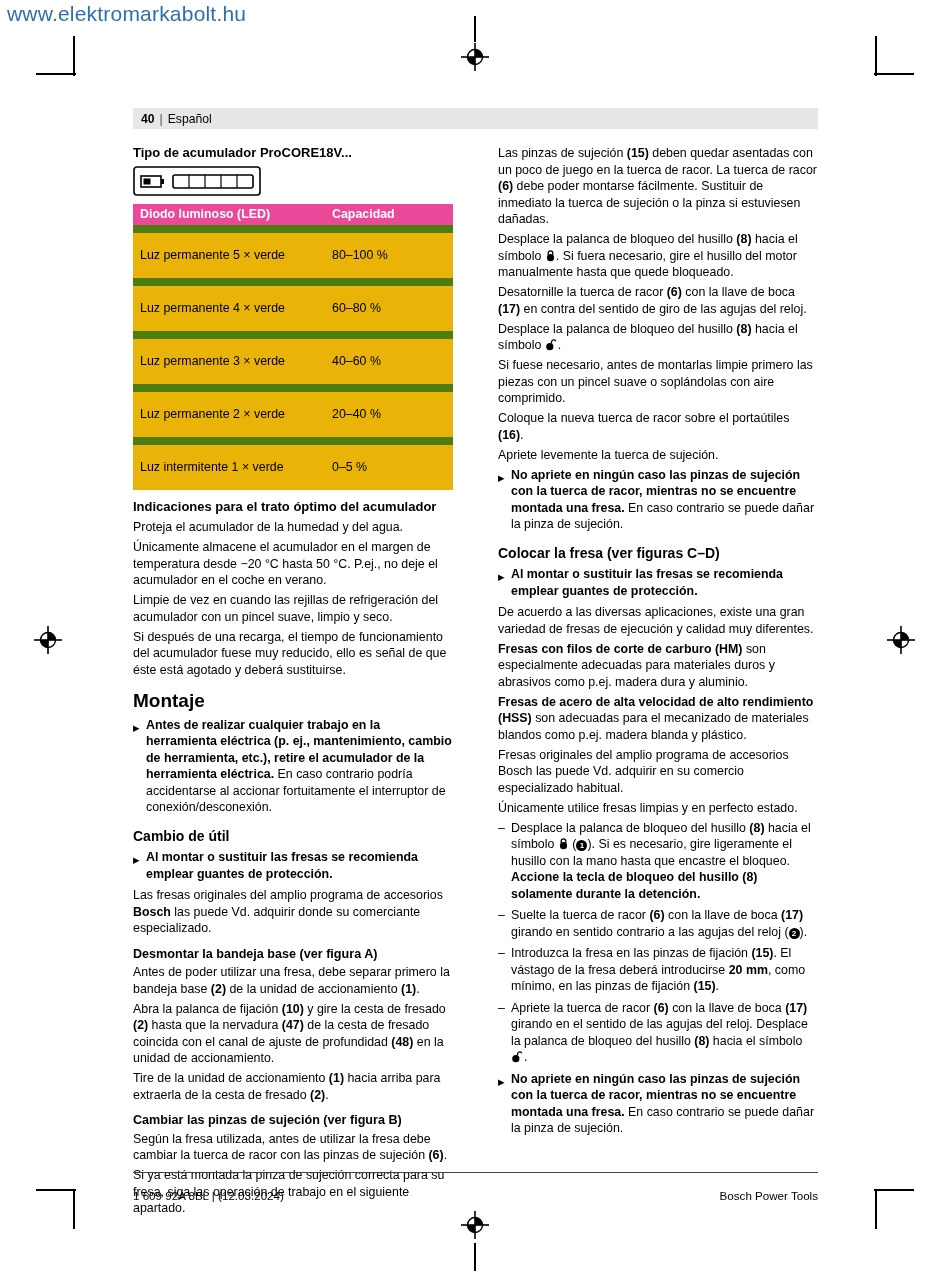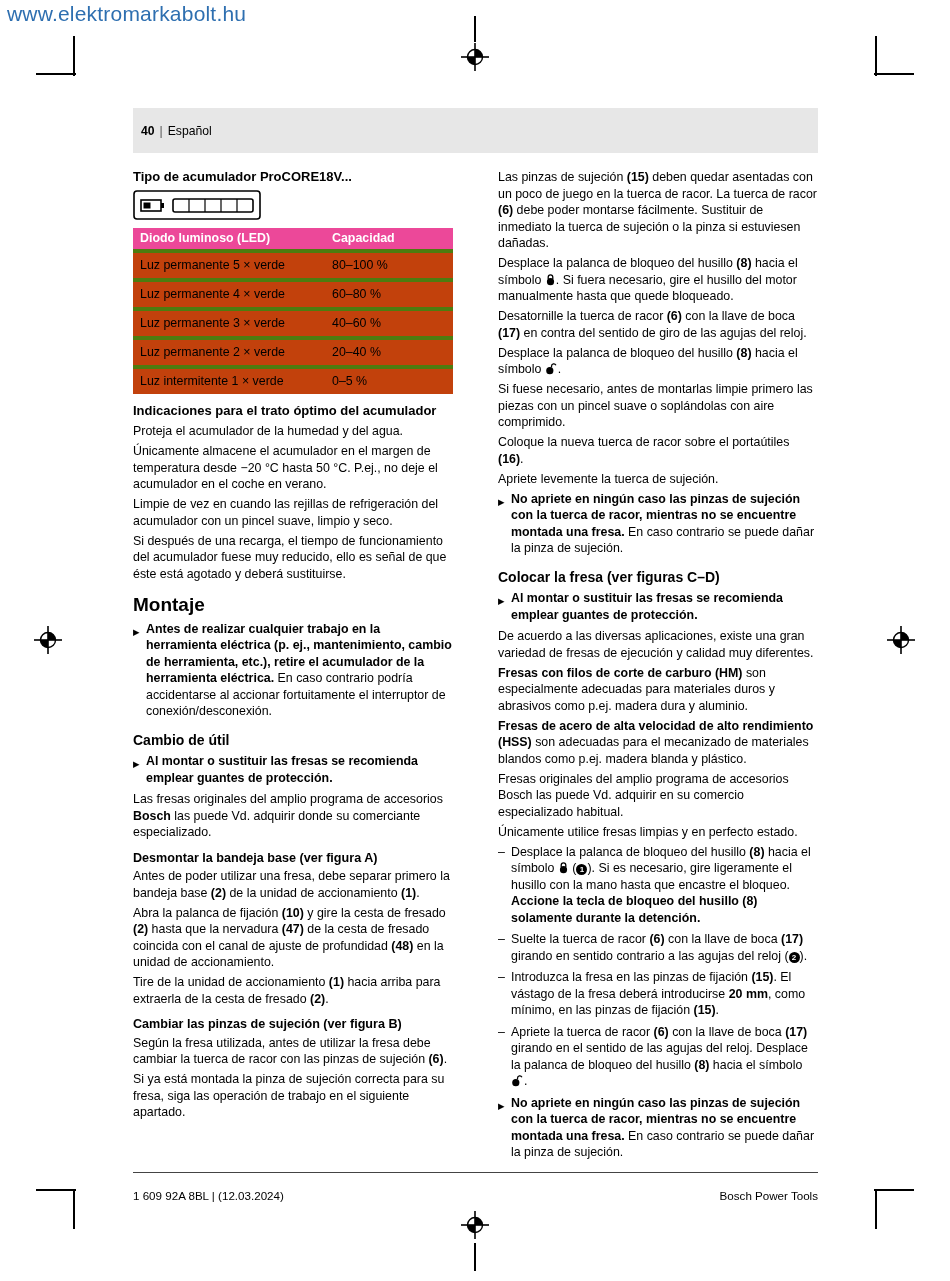--- a/index.html
+++ b/index.html
@@ -5,21 +5,21 @@
   html,body{margin:0;padding:0;background:#fff;}
   body{width:950px;height:1281px;position:relative;font-family:"Liberation Sans",sans-serif;color:#000;overflow:hidden;}
 
   .watermark{position:absolute;left:7px;top:2px;font-size:21px;color:#2e6fb0;letter-spacing:0.2px;}
 
   
   .cm{position:absolute;background:#000;}
   .reg{position:absolute;line-height:0;}
 
   .content{position:absolute;left:133px;top:108px;width:685px;}
-  .header-bar{background:#e7e7e7;height:15px;padding:15px 8px;font-size:12.2px;display:flex;align-items:center;gap:5px;}
+  .header-bar{background:#e7e7e7;height:15px;padding:3px 8px;font-size:12.2px;display:flex;align-items:center;gap:5px;}
   .pgnum{font-weight:bold;}
   .hdr-sep{color:#555;}
 
   .cols{display:flex;gap:45px;margin-top:16px;}
   .col{width:329px;font-size:12.4px;line-height:16.5px;}
   .col > :first-child{margin-top:0;}
 
   .p{margin:0 0 3.5px;}
   .hb{font-size:13px;font-weight:bold;margin:9px 0 4px;white-space:nowrap;}
   .hs{font-size:14px;font-weight:bold;margin:12px 0 5px;}
@@ -28,21 +28,21 @@
   .b{font-weight:bold;}
 
   .bullet,.dash{display:flex;margin:2px 0 5px;}
   .marker{flex:0 0 13px;}
   .bulletm{font-size:8.5px;padding-top:3px;}
   .dashm{font-size:12.4px;}
   .mbody{flex:1;}
 
   .datatable{width:100%;border-collapse:collapse;margin:8px 0 5px;font-size:12.4px;line-height:15px;}
   .datatable th{background:#ec4899;color:#fff;text-align:left;font-weight:bold;padding:3px 7px;}
-  .datatable td{background:#c2410c;padding:5px 7px;border-top:4px solid #4d7c0f;}
+  .datatable td{background:#eab308;padding:15px 7px;border-top:8px solid #4d7c0f;}
   .datatable th:first-child,.datatable td:first-child{width:60%;}
 
   .batimg{margin:2px 0 6px;line-height:0;}
 
   .lockicon{display:inline-block;vertical-align:-2px;line-height:0;}
   .circnum{display:inline-block;width:11px;height:11px;border-radius:50%;background:#000;color:#fff;font-size:8px;line-height:11px;text-align:center;font-weight:bold;vertical-align:0px;}
 
   .footer{position:absolute;left:133px;top:1172px;width:685px;border-top:1px solid #444;padding-top:16px;display:flex;justify-content:space-between;font-size:11.6px;}
 </style>
 </head>

